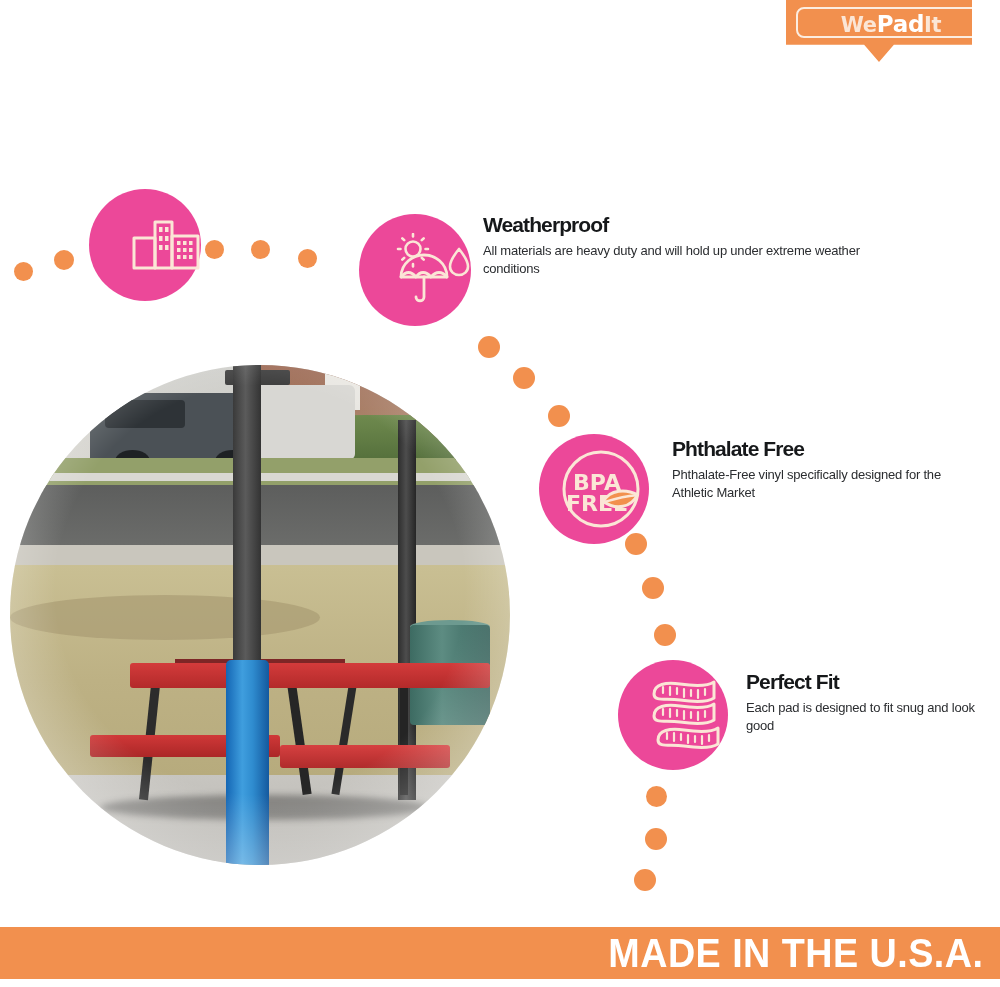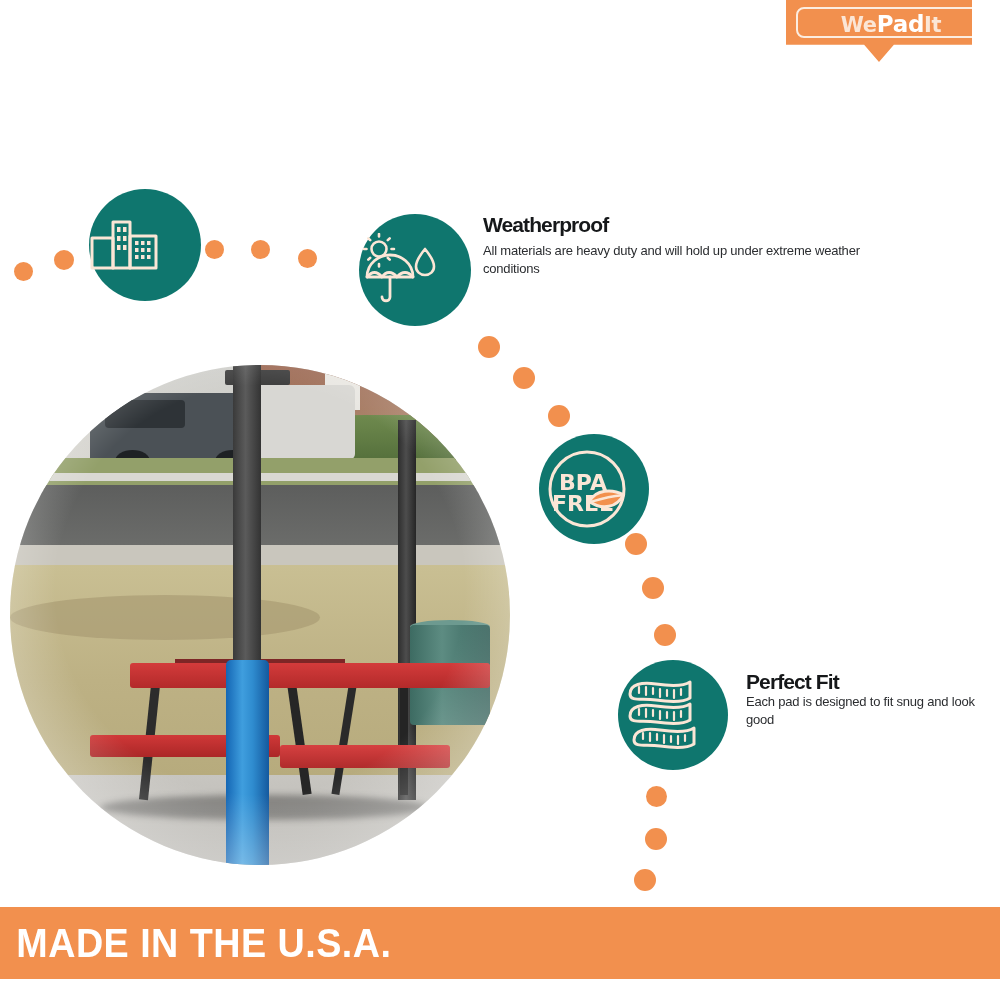--- a/index.html
+++ b/index.html
@@ -45,29 +45,29 @@
   .block-easy .feat-title{ font-size:31.5px; }
   .block-easy .feat-desc{ margin-top:7px; font-size:19.5px; }
 
   .block-weather{ position:absolute; left:483px; top:213px; width:420px; }
   .block-weather .feat-desc{ margin-top:6px; }
 
   .block-phthalate{ position:absolute; left:672px; top:437px; width:310px; }
   .block-phthalate .feat-desc{ margin-top:6px; }
 
   .block-fit{ position:absolute; left:746px; top:670px; width:240px; }
-  .block-fit .feat-desc{ }
+  .block-fit .feat-desc{ margin-top:6px; }
 
   
   .dot{ position:absolute; border-radius:50%; background:#F2904E; }
 
   
   .icon-circle{
-    position:absolute; border-radius:50%; background:#0f766e;
-    display:flex; align-items:center; justify-content:flex-start;
+    position:absolute; border-radius:50%; background:#ec4899;
+    display:flex; align-items:center; justify-content:flex-end;
   }
   .icon-circle svg{ display:block; }
 
   
   .photo{
     position:absolute; left:10px; top:365px; width:500px; height:500px;
     border-radius:50%; overflow:hidden;
   }
   .ph{ position:absolute; }
   .ph-sky      { left:0; top:0; width:100%; height:22%;  background:linear-gradient(#cfcfcb,#d8d6d0); }
@@ -107,22 +107,22 @@
   .ph-benchR   { left:54%; top:76%; width:34%; height:4.6%; background:linear-gradient(#d64040,#b02c2c); border-radius:3px; }
   .ph-legA     { left:27%; top:64%; width:1.8%; height:23%; background:#2c2c2c; transform:rotate(6deg); }
   .ph-legB     { left:57%; top:64%; width:1.8%; height:22%; background:#262626; transform:rotate(-8deg); }
   .ph-legC     { left:66%; top:64%; width:1.6%; height:22%; background:#2a2a2a; transform:rotate(9deg); }
   .ph-legD     { left:78%; top:64%; width:1.6%; height:22%; background:#242424; }
   .ph-shadow   { left:18%; top:86%; width:66%; height:5%; background:rgba(30,30,30,.38); border-radius:50%; filter:blur(3px); }
   .photo-veil  { position:absolute; inset:0; background:radial-gradient(circle at 50% 45%, rgba(255,255,255,0) 55%, rgba(255,255,255,.5) 88%, rgba(255,255,255,.92) 100%); }
 
   
   .usa-bar{
-    position:absolute; left:0; bottom:8px; width:1000px; height:72px;
-    background:#F2904E; display:flex; align-items:center; justify-content:flex-start;
+    position:absolute; left:0; bottom:8px; width:1000px; height:52px;
+    background:#F2904E; display:flex; align-items:center; justify-content:flex-end;
   }
   .usa-text{
     color:#ffffff; font-size:41px; font-weight:bold; letter-spacing:0.5px;
     font-family:"Liberation Sans", sans-serif; white-space:nowrap;
     transform:scaleX(0.92); transform-origin:center;
   }
 </style>
 </head>
 <body>
 
@@ -137,20 +137,24 @@
   </div>
 
   <div class="block-easy">
   </div>
 
   <div class="block-weather">
     <div class="feat-title">Weatherproof</div>
     <div class="feat-desc">All materials are heavy duty and will hold up under extreme weather conditions</div>
   </div>
 
+  <div class="block-phthalate">
+    <div class="feat-title">Phthalate Free</div>
+    <div class="feat-desc">Phthalate-Free vinyl specifically designed for the Athletic Market</div>
+  </div>
 
   <div class="block-fit">
     <div class="feat-title">Perfect Fit</div>
     <div class="feat-desc">Each pad is designed to fit snug and look good</div>
   </div>
 
   <div class="dot" style="left:14px;  top:262px; width:19px; height:19px;"></div>
   <div class="dot" style="left:54px;  top:250px; width:20px; height:20px;"></div>
   <div class="dot" style="left:205px; top:240px; width:19px; height:19px;"></div>
   <div class="dot" style="left:251px; top:240px; width:19px; height:19px;"></div>

